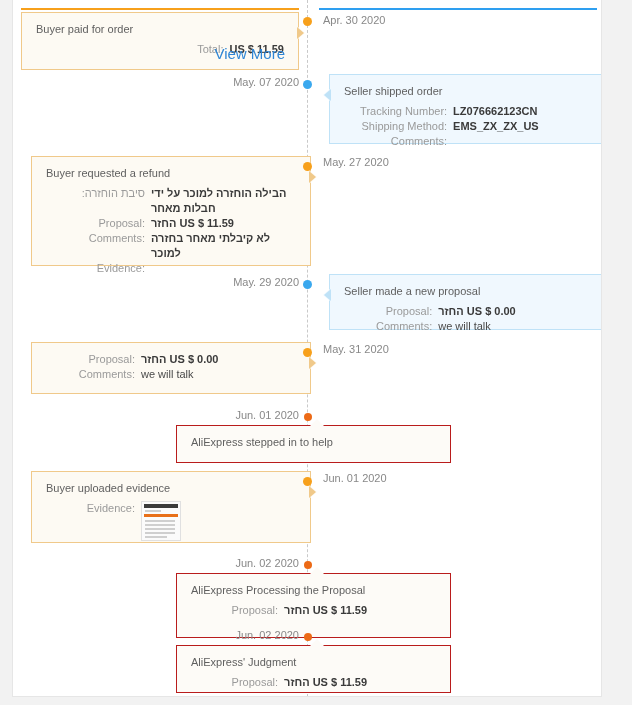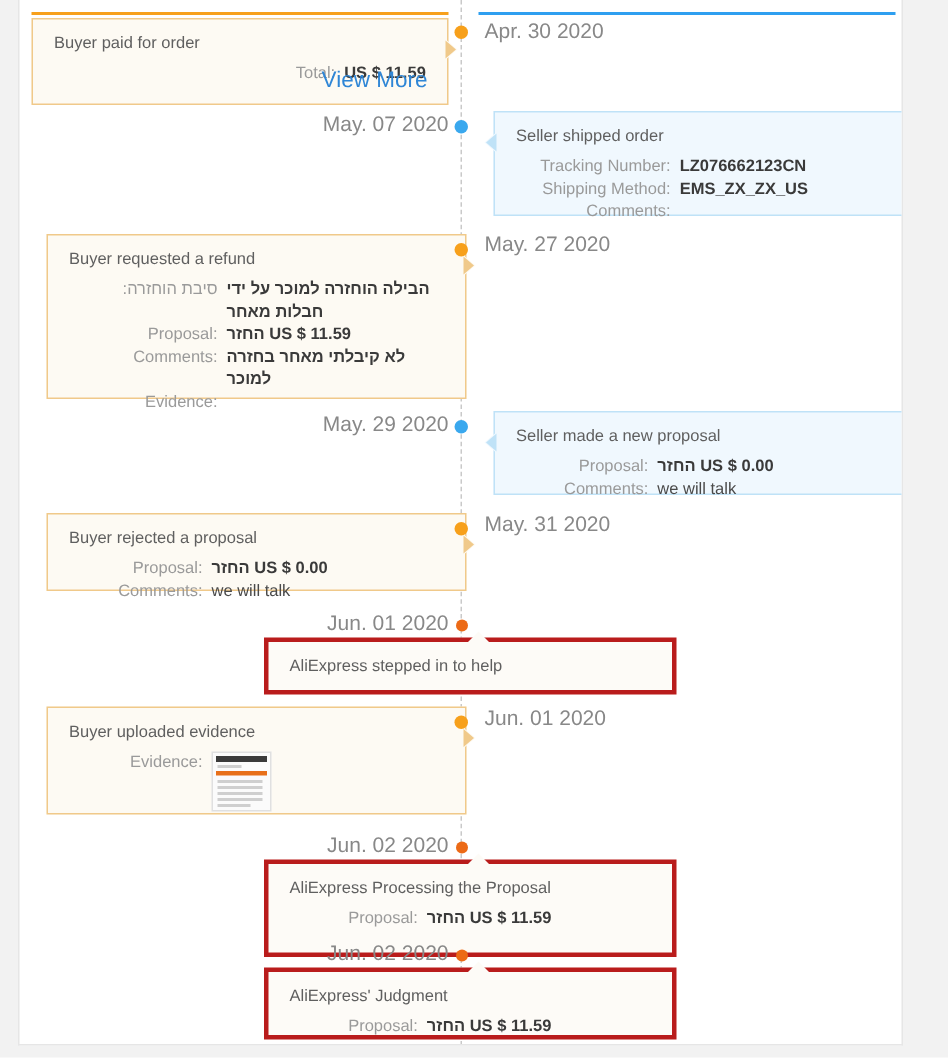--- a/index.html
+++ b/index.html
@@ -26,33 +26,33 @@
   }
   .dot{
     position:absolute;width:9px;height:9px;border-radius:50%;
     left:290px;margin-top:-4px;z-index:5;
   }
   .dot.buyer{background:#f7a01b;}
   .dot.seller{background:#3aa8ee;}
   .dot.ae{background:#ec6a16;width:8px;height:8px;left:291px;}
   
   .date{
-    position:absolute;font-size:14px;color:#888;white-space:nowrap;
+    position:absolute;font-size:11px;color:#888;white-space:nowrap;
     line-height:12px;
   }
   .date.right{left:310px;}
   .date.center{text-align:right;}
   
   .card{
     position:absolute;box-sizing:border-box;
     border:1px solid #f0c98a;background:#fdfaf3;
     padding:9px 14px 10px 14px;
   }
   .card.seller{border:1px solid #bfe2f7;background:#f0f8fe;}
-  .card.ae{border:3px solid #b91c1c;background:#fdfbf7;}
+  .card.ae{border:1px solid #b91c1c;background:#fdfbf7;}
   .card-title{
     font-size:11px;color:#5f5f5f;line-height:14px;margin-bottom:6px;
   }
   .kv{display:table;margin:0 auto 0 0;width:100%;}
   .row{display:table-row;}
   .k,.v{display:table-cell;font-size:11px;line-height:15px;padding:0;}
   .k{color:#9a9a9a;text-align:right;white-space:nowrap;width:1%;padding-right:6px;}
   .v{color:#4a4a4a;text-align:left;}
   .v.strong{color:#3a3a3a;font-weight:bold;}
   .he{direction:rtl;unicode-bidi:embed;}
@@ -186,21 +186,20 @@
         <div class="k">Comments:</div>
         <div class="v">we will talk</div>
       </div>
     </div>
   </div>
 
   <div class="dot buyer" style="top:352px"></div>
   <div class="date right" style="top:343px">May. 31 2020</div>
   <div class="card" style="left:18px;top:342px;width:280px;height:52px">
     <div class="notch"></div>
-    <div class="card-title">Buyer rejected a proposal</div>
     <div class="kv">
       <div class="row">
         <div class="k" style="width:38%">Proposal:</div>
         <div class="v strong">החזר US $ 0.00</div>
       </div>
       <div class="row">
         <div class="k">Comments:</div>
         <div class="v">we will talk</div>
       </div>
     </div>

